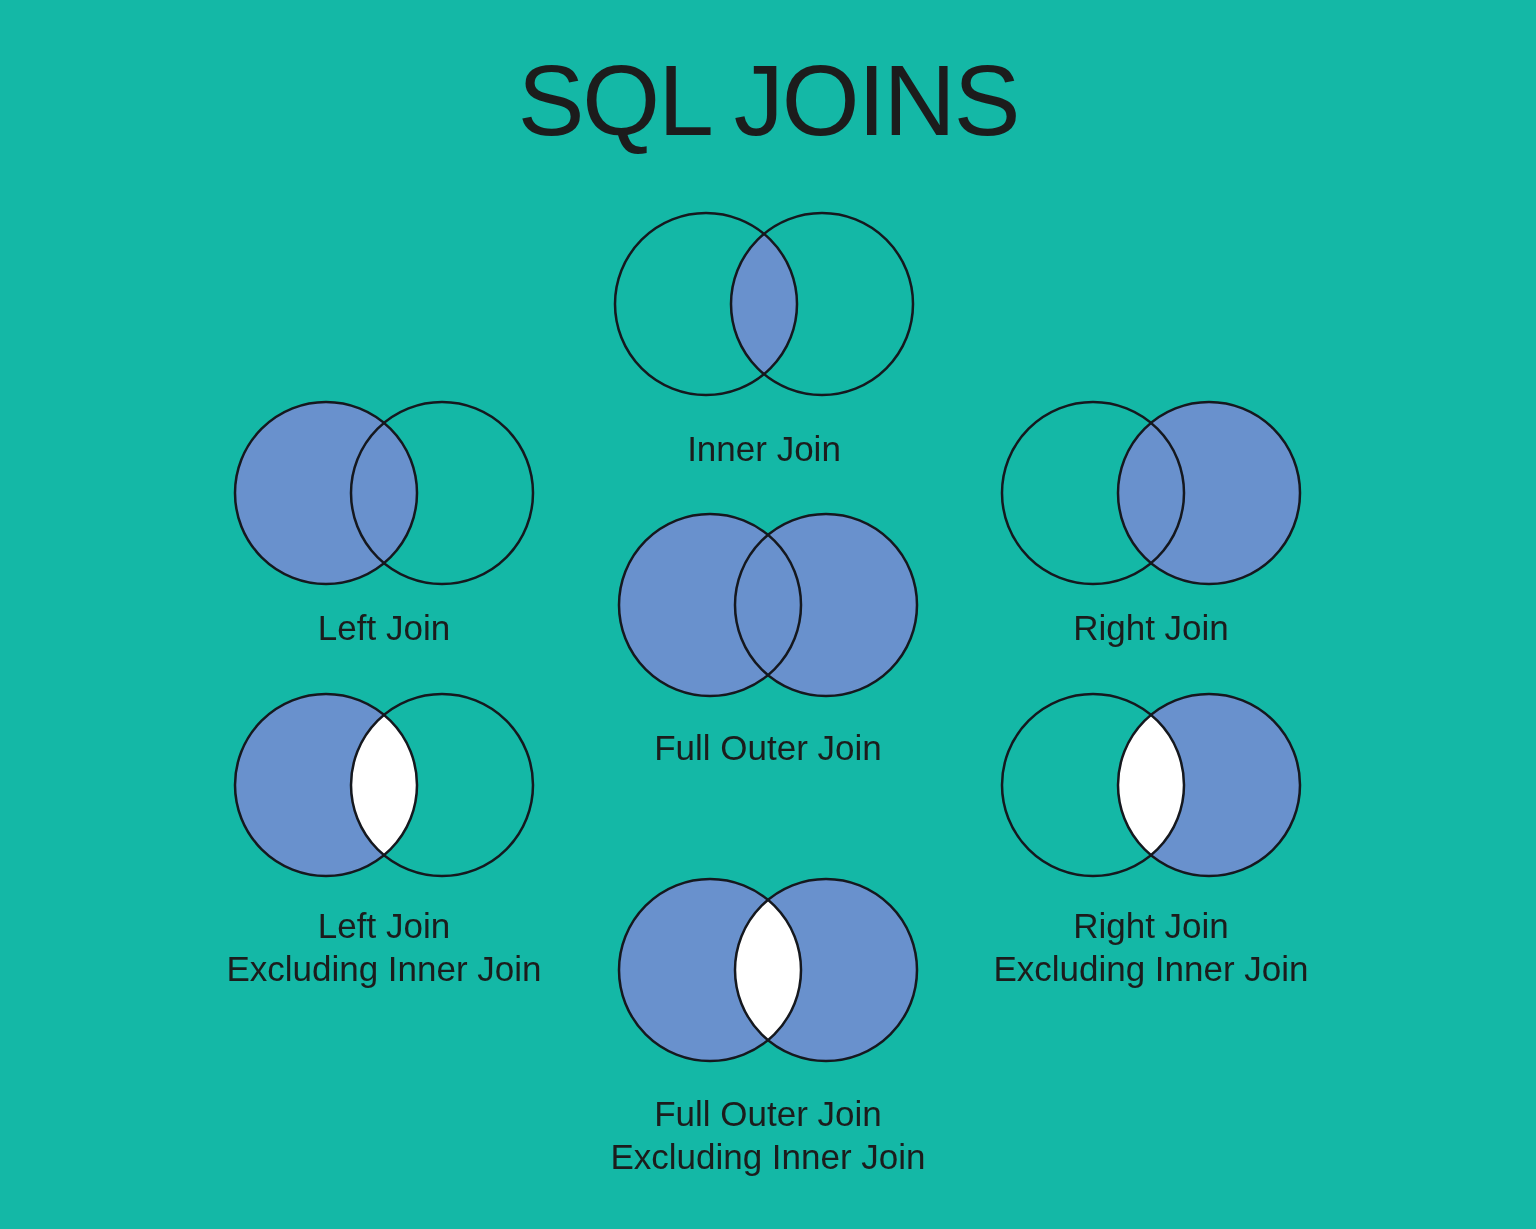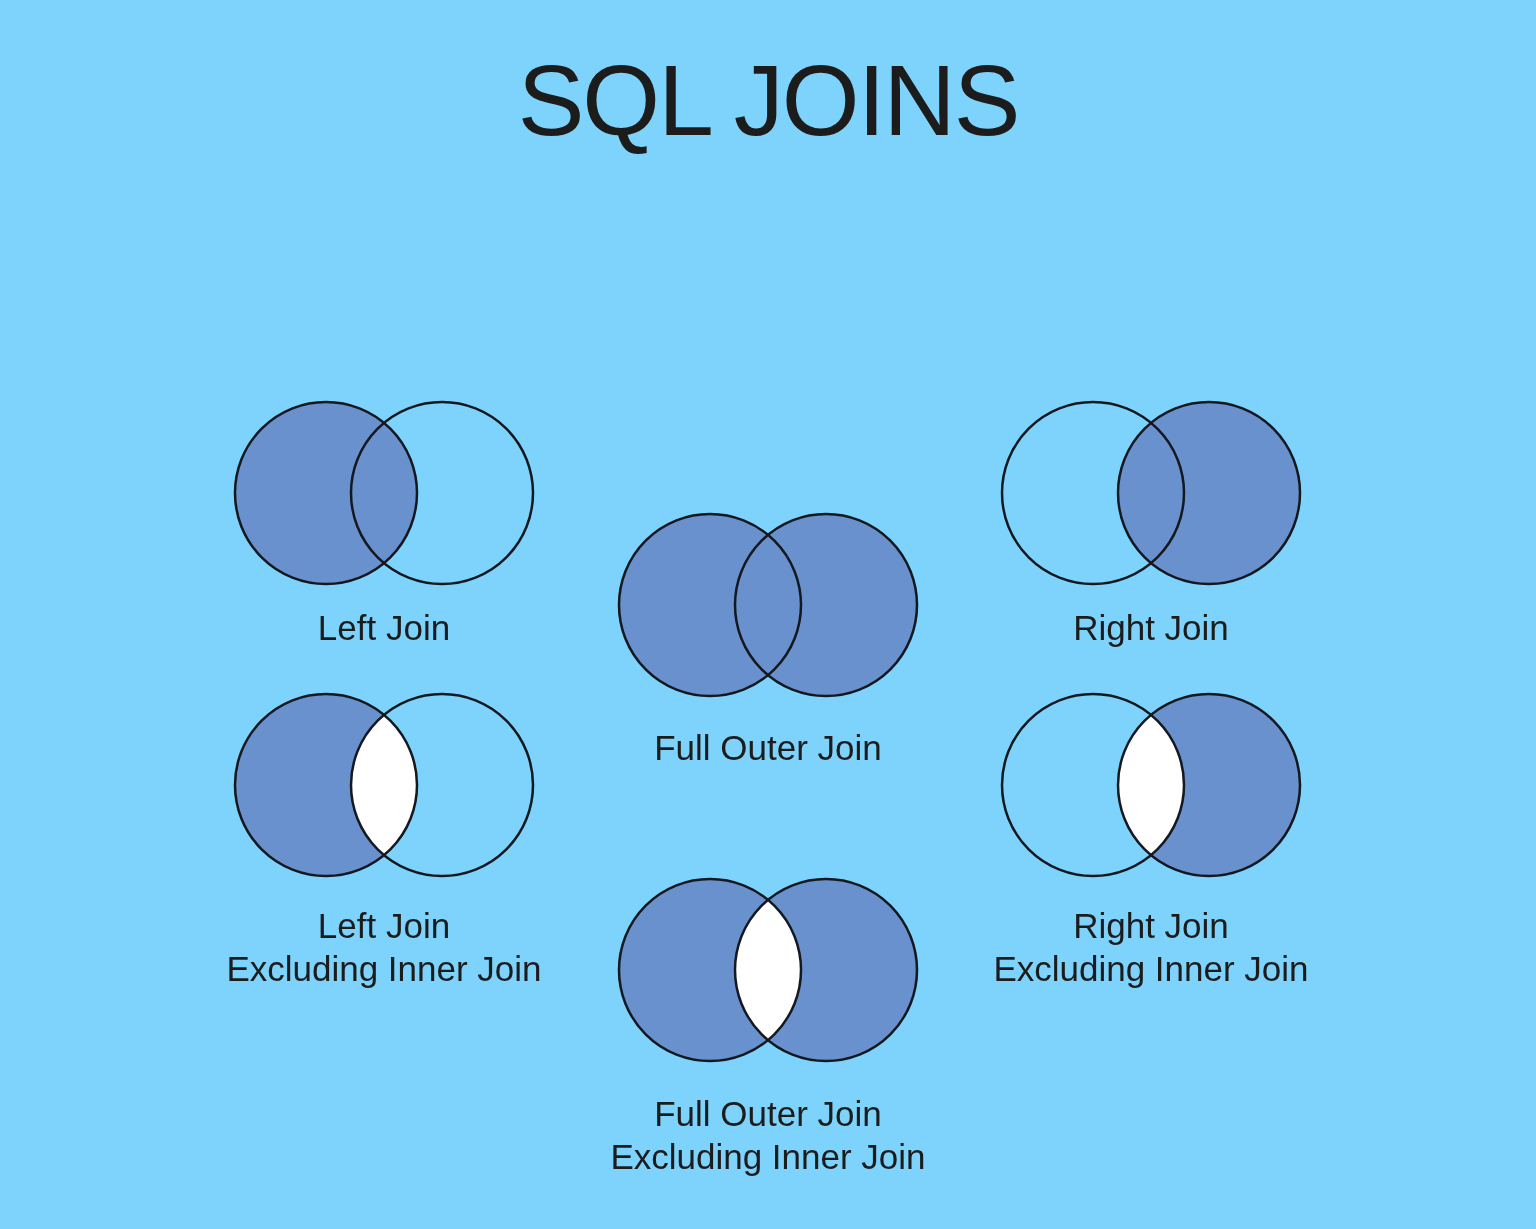--- a/index.html
+++ b/index.html
@@ -4,21 +4,21 @@
 <style>
   html, body {
     margin: 0;
     padding: 0;
     background: #ffffff;
   }
   #canvas {
     position: relative;
     width: 1536px;
     height: 1229px;
-    background: #7dd3fc;
+    background: #14b8a6;
     overflow: hidden;
     font-family: "Liberation Sans", "DejaVu Sans", sans-serif;
   }
   #page-title {
     position: absolute;
     top: 40px;
     left: 0;
     width: 100%;
     text-align: center;
     font-size: 100px;
@@ -63,20 +63,35 @@
   #block-right-join-excluding-inner-join .label { margin-top: 23px; }
   #block-full-outer-join-excluding-inner-join .label { margin-top: 26px; }
 </style>
 </head>
 <body>
 
 <div id="canvas">
 
   <h1 id="page-title">SQL JOINS</h1>
 
+  <div class="block" id="block-inner-join">
+    <div class="venn"><svg viewBox="0 0 306 192" width="306" height="192">
+          <defs>
+            <clipPath id="clipA-inner-join">
+              <circle cx="95" cy="96" r="91" fill="#000"></circle>
+            </clipPath>
+          </defs>
+          <circle cx="211" cy="96" r="91" fill="#6991cd" clip-path="url(#clipA-inner-join)"></circle>
+          <circle cx="95" cy="96" r="91" fill="none" stroke="#15181e" stroke-width="2.5"></circle>
+          <circle cx="211" cy="96" r="91" fill="none" stroke="#15181e" stroke-width="2.5"></circle>
+        </svg></div>
+    <div class="label">
+      <div>Inner Join</div>
+    </div>
+  </div>
 
   <div class="block" id="block-left-join">
     <div class="venn"><svg viewBox="0 0 306 192" width="306" height="192">
           <defs>
             <clipPath id="clipA-left-join">
               <circle cx="95" cy="96" r="91" fill="#000"></circle>
             </clipPath>
           </defs>
           <circle cx="95" cy="96" r="91" fill="#6991cd"></circle>
           <circle cx="211" cy="96" r="91" fill="#6991cd" clip-path="url(#clipA-left-join)"></circle>

